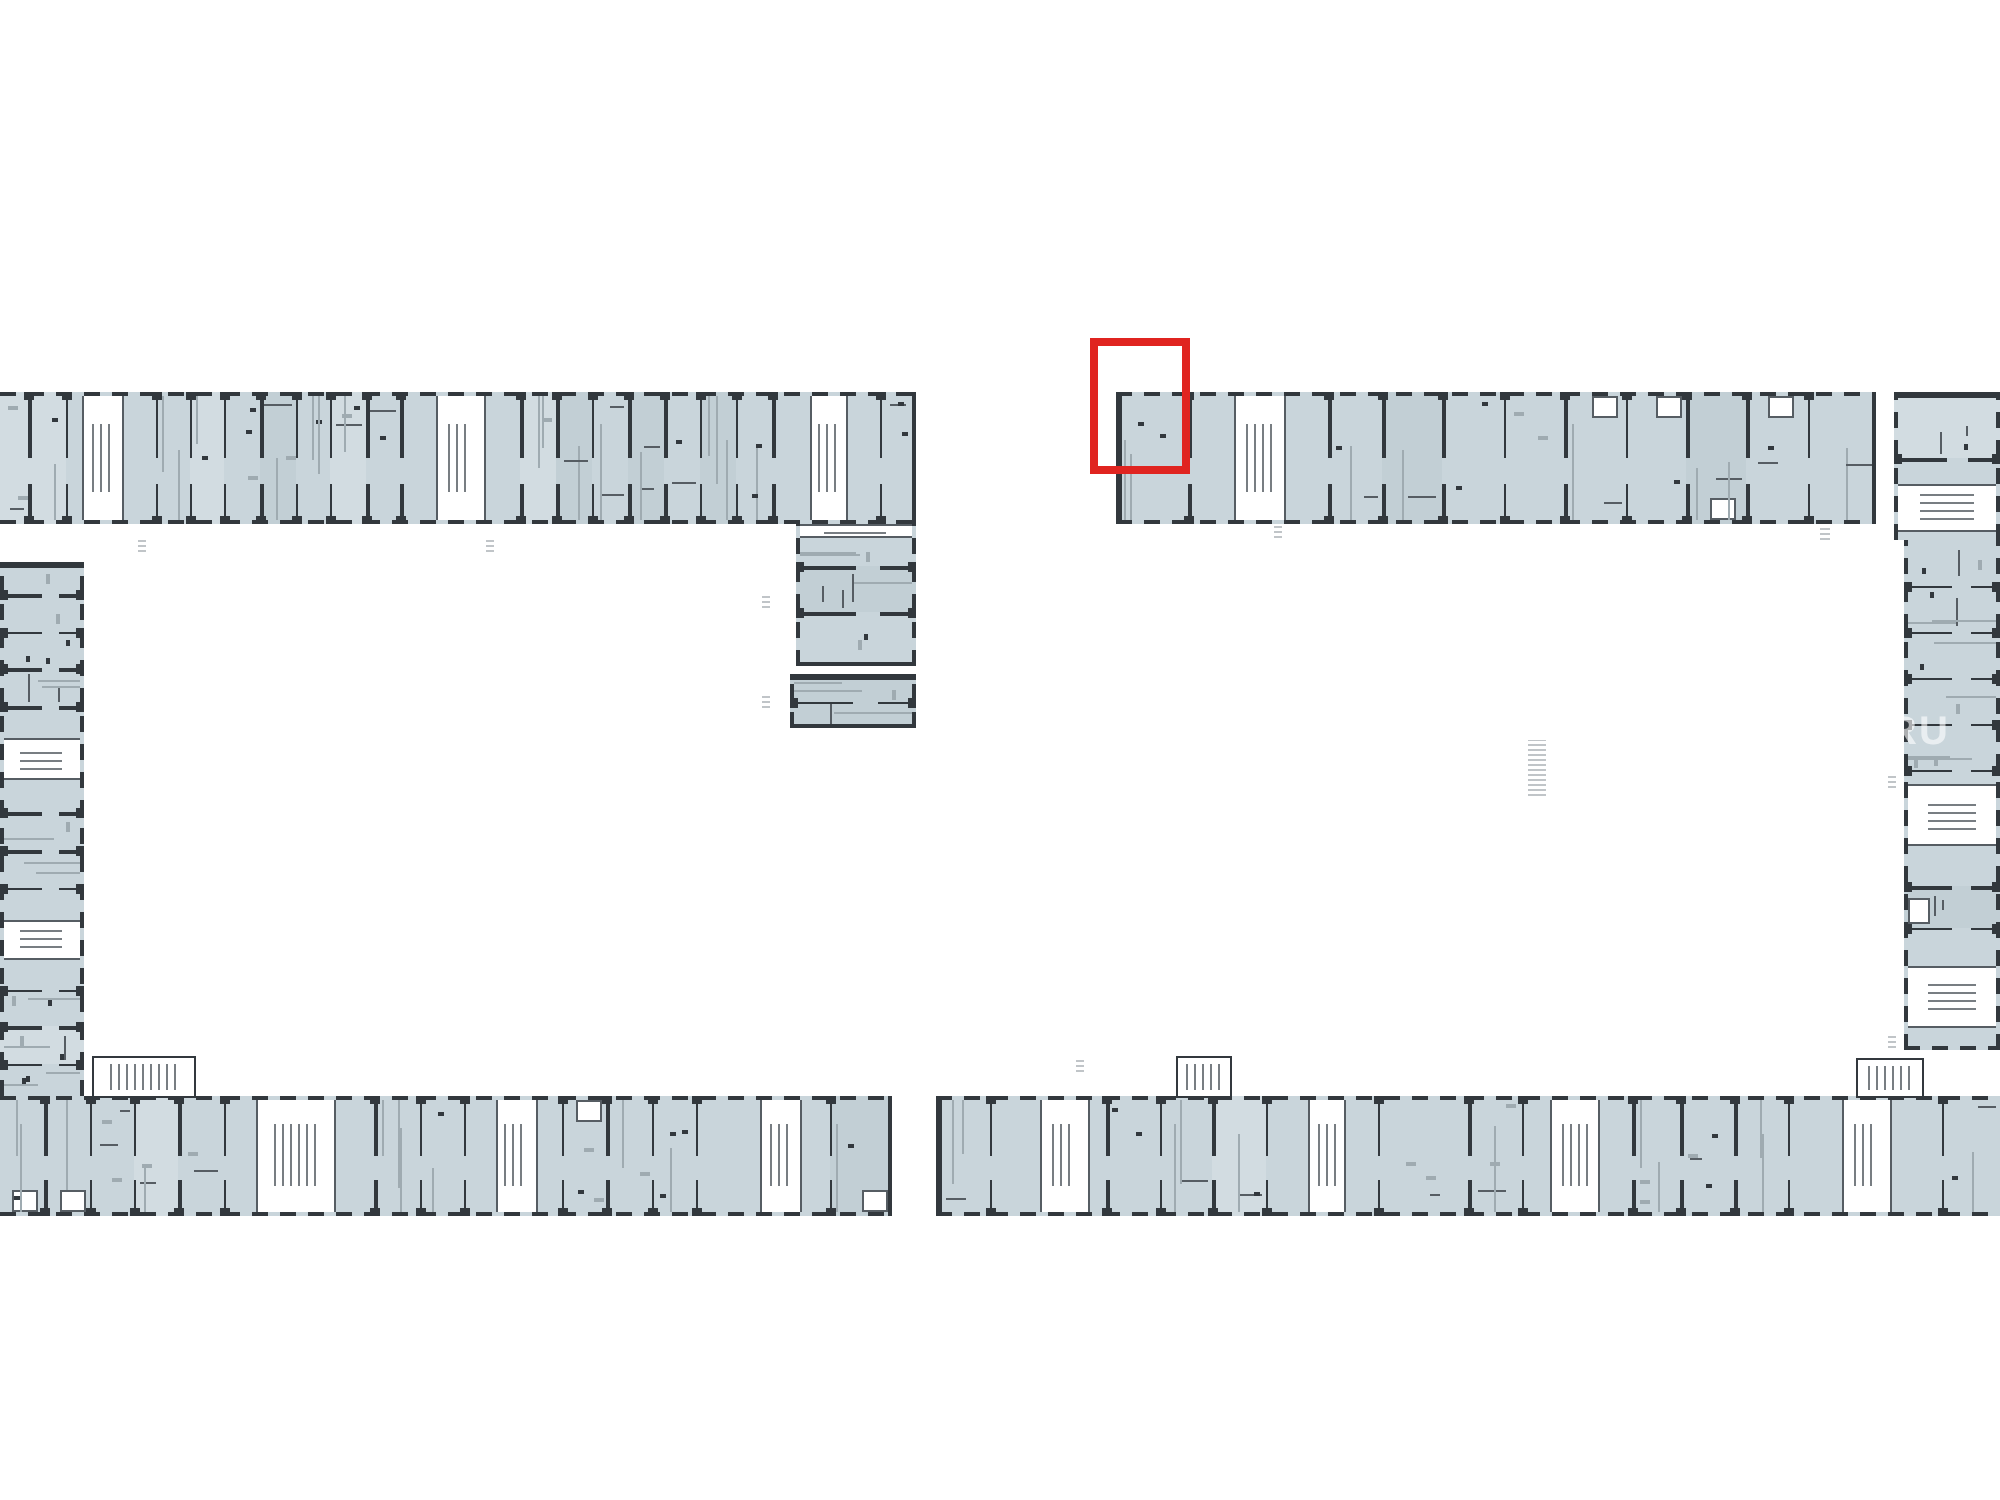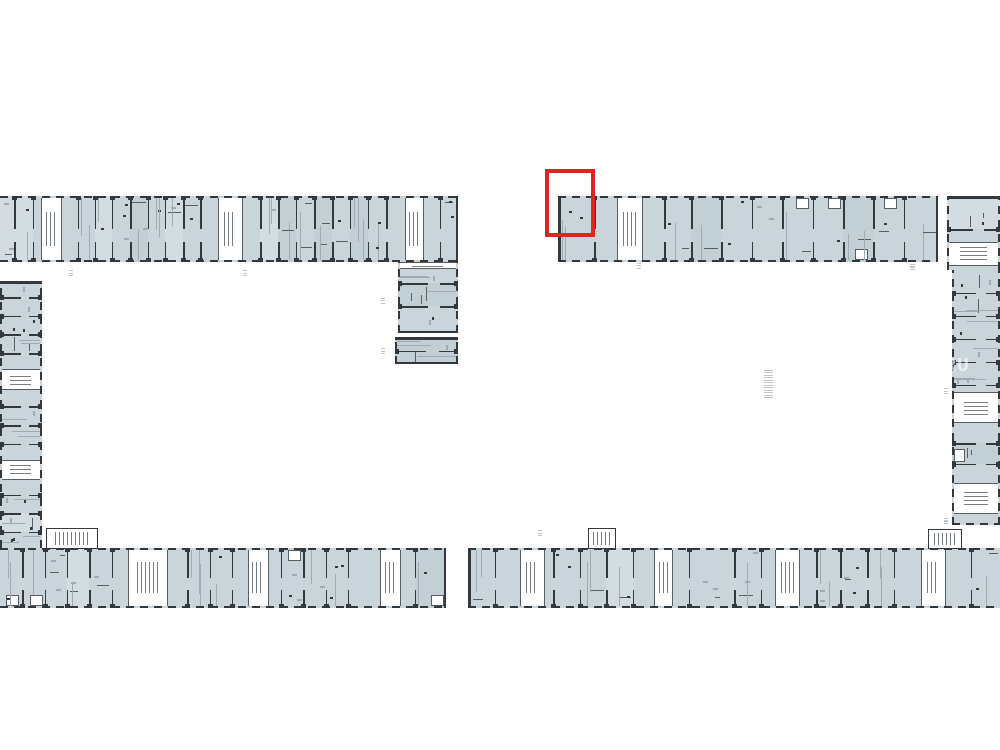--- a/index.html
+++ b/index.html
@@ -3,21 +3,21 @@
 <meta charset="utf-8">
 <style>
   html,body{margin:0;padding:0;background:#ffffff;}
   body{font-family:"Liberation Sans", sans-serif;}
   #canvas{position:relative;width:1000px;height:750px;background:#ffffff;overflow:hidden;}
   #canvas *{position:absolute;box-sizing:border-box;}
   .strip{z-index:1;}
   .annex{z-index:2;}
   .mark{z-index:2;}
   .watermark{z-index:3;font-weight:bold;font-size:20px;letter-spacing:1px;
-             color:rgba(255,255,255,0.6);line-height:1;font-family:Liberation Mono, monospace;}
+             color:rgba(255,255,255,0.6);line-height:1;}
   .highlight{z-index:10;background:transparent;}
 </style>
 </head>
 <body>
 
 <div id="canvas">
   <div id="plan-root">
       <div class="strip" style="left: 0px; top: 196px; width: 458px; height: 66px; background: rgb(201, 213, 219);">
         <div style="left: 0px; top: 0px; width: 14.198px; height: 100%; background: rgba(255, 255, 255, 0.18);"></div>
         <div style="left: 8.61198px; top: 52.3255px; width: 5px; height: 2px; background: rgb(159, 171, 177);"></div>

